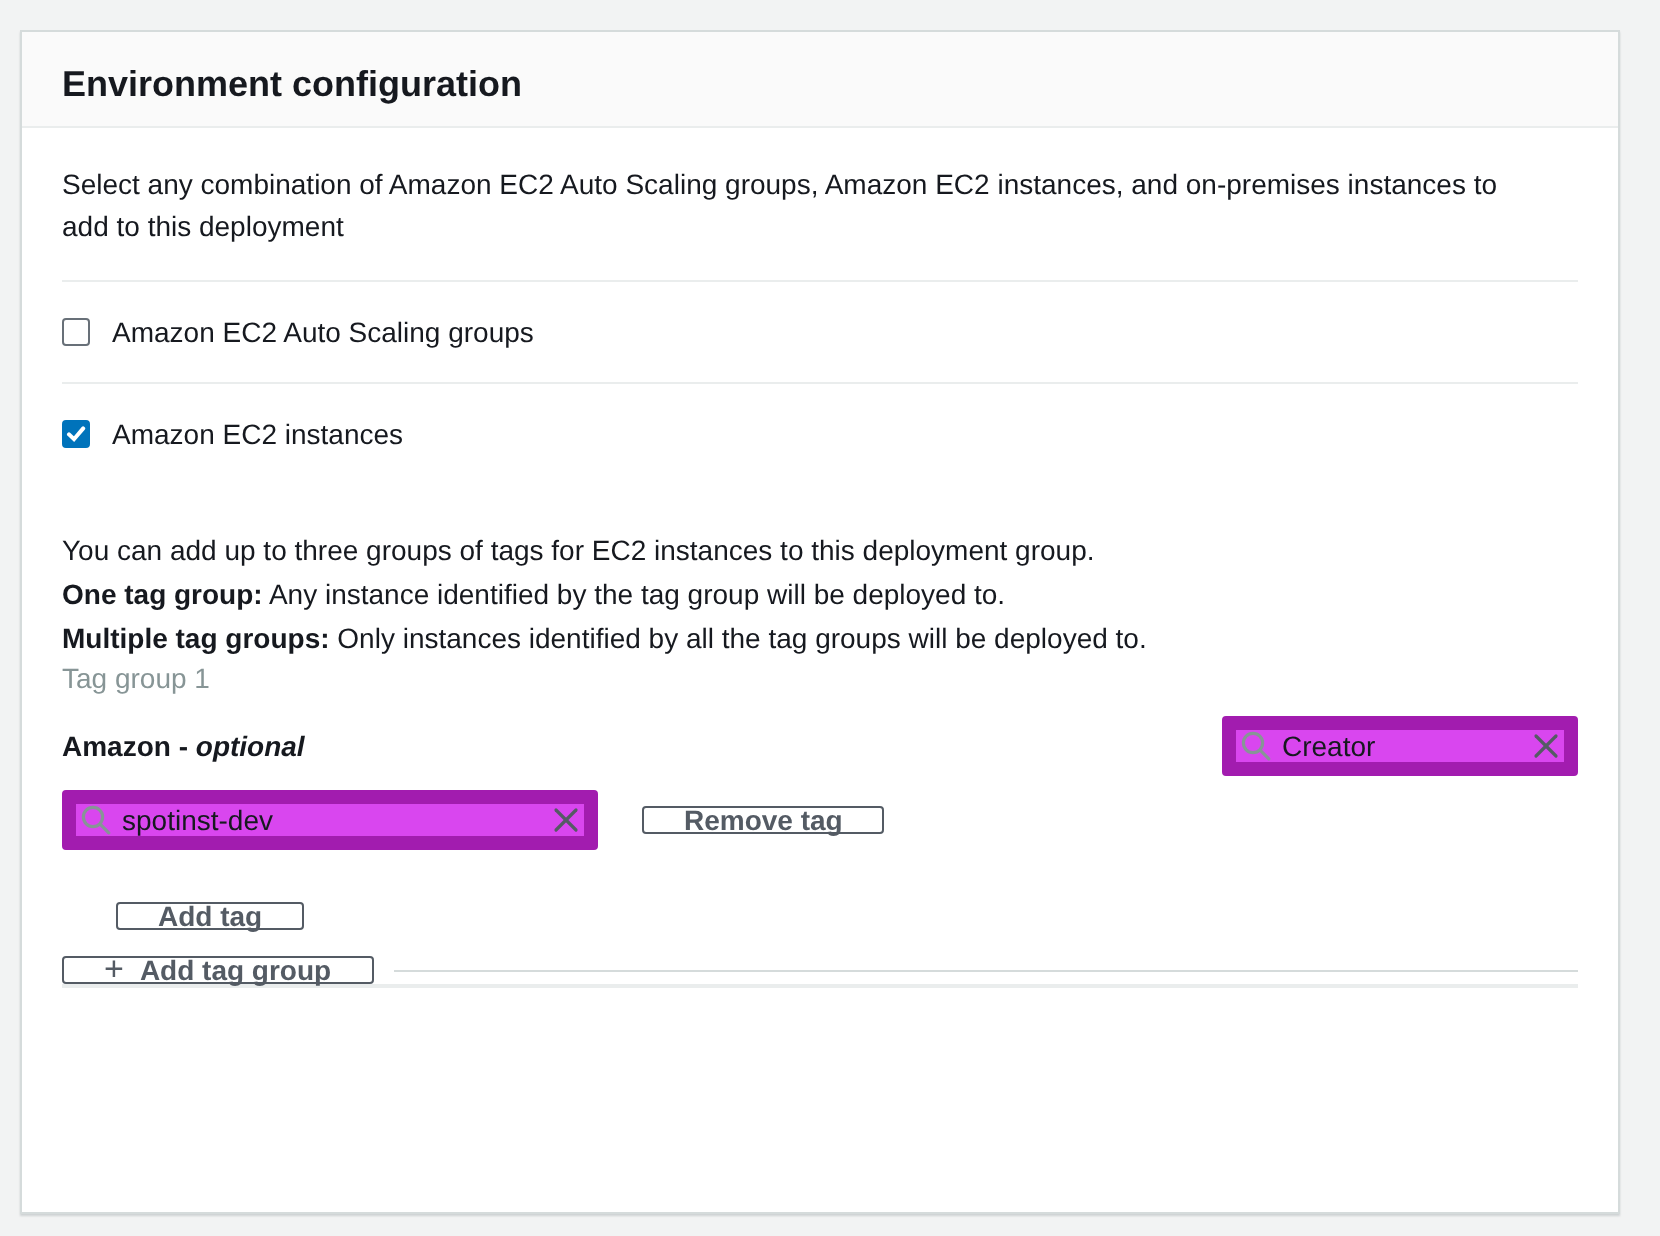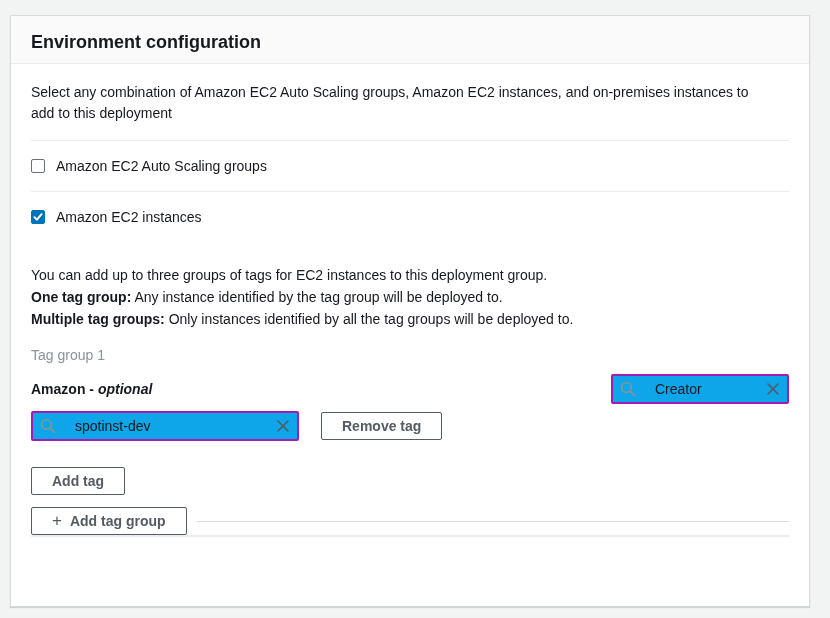--- a/index.html
+++ b/index.html
@@ -32,49 +32,49 @@
     width:14px; height:14px; box-sizing:border-box; flex:none;
     border:1px solid #687078; border-radius:2px; background:#fff;
     display:flex; align-items:center; justify-content:center;
   }
   .cb svg { display:none; }
   .cb.checked { background:#0073bb; border-color:#0073bb; }
   .cb.checked svg { display:block; }
   .cb-label { line-height:18px; }
   .tag-help { margin-top:22px; line-height:22px; }
   .tag-help b { font-weight:bold; }
-  .tag-group-title { margin-top:16px; color:#879596; line-height:18px; }
+  .tag-group-title { color:#879596; line-height:18px; }
   .fields {
     display:grid; grid-template-columns:268px 268px auto;
     column-gap:22px; row-gap:7px; margin-top:10px; align-items:center;
   }
   .field-label { font-weight:bold; line-height:17px; }
   .field-label .optional { font-style:italic; font-weight:bold; }
   .input-wrap { position:relative; }
   .input-wrap input {
     width:100%; height:30px; box-sizing:border-box;
-    border:2px solid #a21caf; border-radius:2px; background:#0ea5e9;
-    padding:0 32px 0 42px; font-size:14px; color:#16191f;
+    border:7px solid #a21caf; border-radius:2px; background:#d946ef;
+    padding:0 32px 0 23px; font-size:14px; color:#16191f;
     font-family:"Liberation Sans", sans-serif; outline:none;
   }
   .search-icon { position:absolute; left:9px; top:7px; pointer-events:none; }
   .clear-btn {
     position:absolute; right:7px; top:6px; width:18px; height:18px;
     background:none; border:none; padding:0; cursor:pointer;
     display:flex; align-items:center; justify-content:center;
   }
   .aws-btn {
     display:inline-flex; align-items:center; justify-content:center; gap:8px;
-    height:28px; box-sizing:border-box; padding:0 20px;
+    height:14px; box-sizing:border-box; padding:0 20px;
     background:#ffffff; border:1px solid #545b64; border-radius:2px;
     color:#545b64; font-size:14px; font-weight:bold;
     font-family:"Liberation Sans", sans-serif; cursor:pointer; line-height:28px;
   }
   .remove-btn { justify-self:start; }
-  .add-tag-btn { margin-top:26px; }
+  .add-tag-btn { margin-top:26px;margin-left:27px; }
   .add-group-row { display:flex; align-items:center; margin-top:12px; }
   .add-group-rule { flex:1; height:1px; background:#d5dbdb; margin-left:10px; }
   .plus { font-size:17px; font-weight:normal; line-height:1; margin-top:-1px; }
   .sect-hr { margin-top:24px; }
 </style>
 </head>
 <body>
 
 <div class="panel">
 

